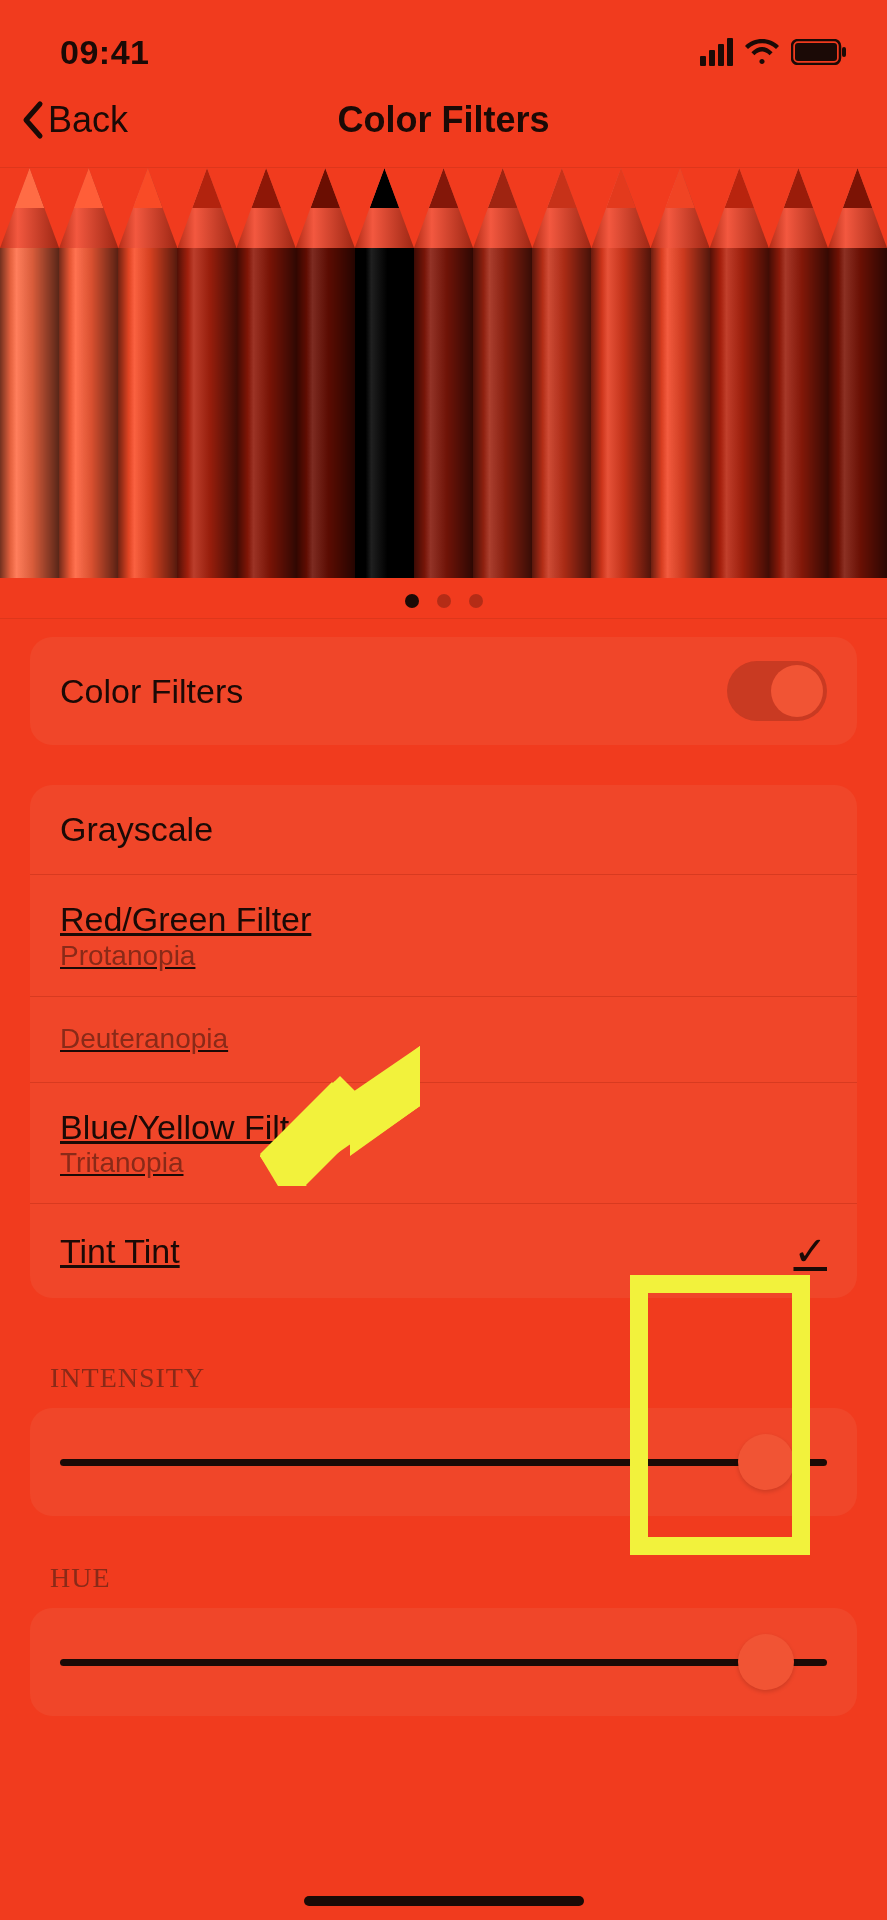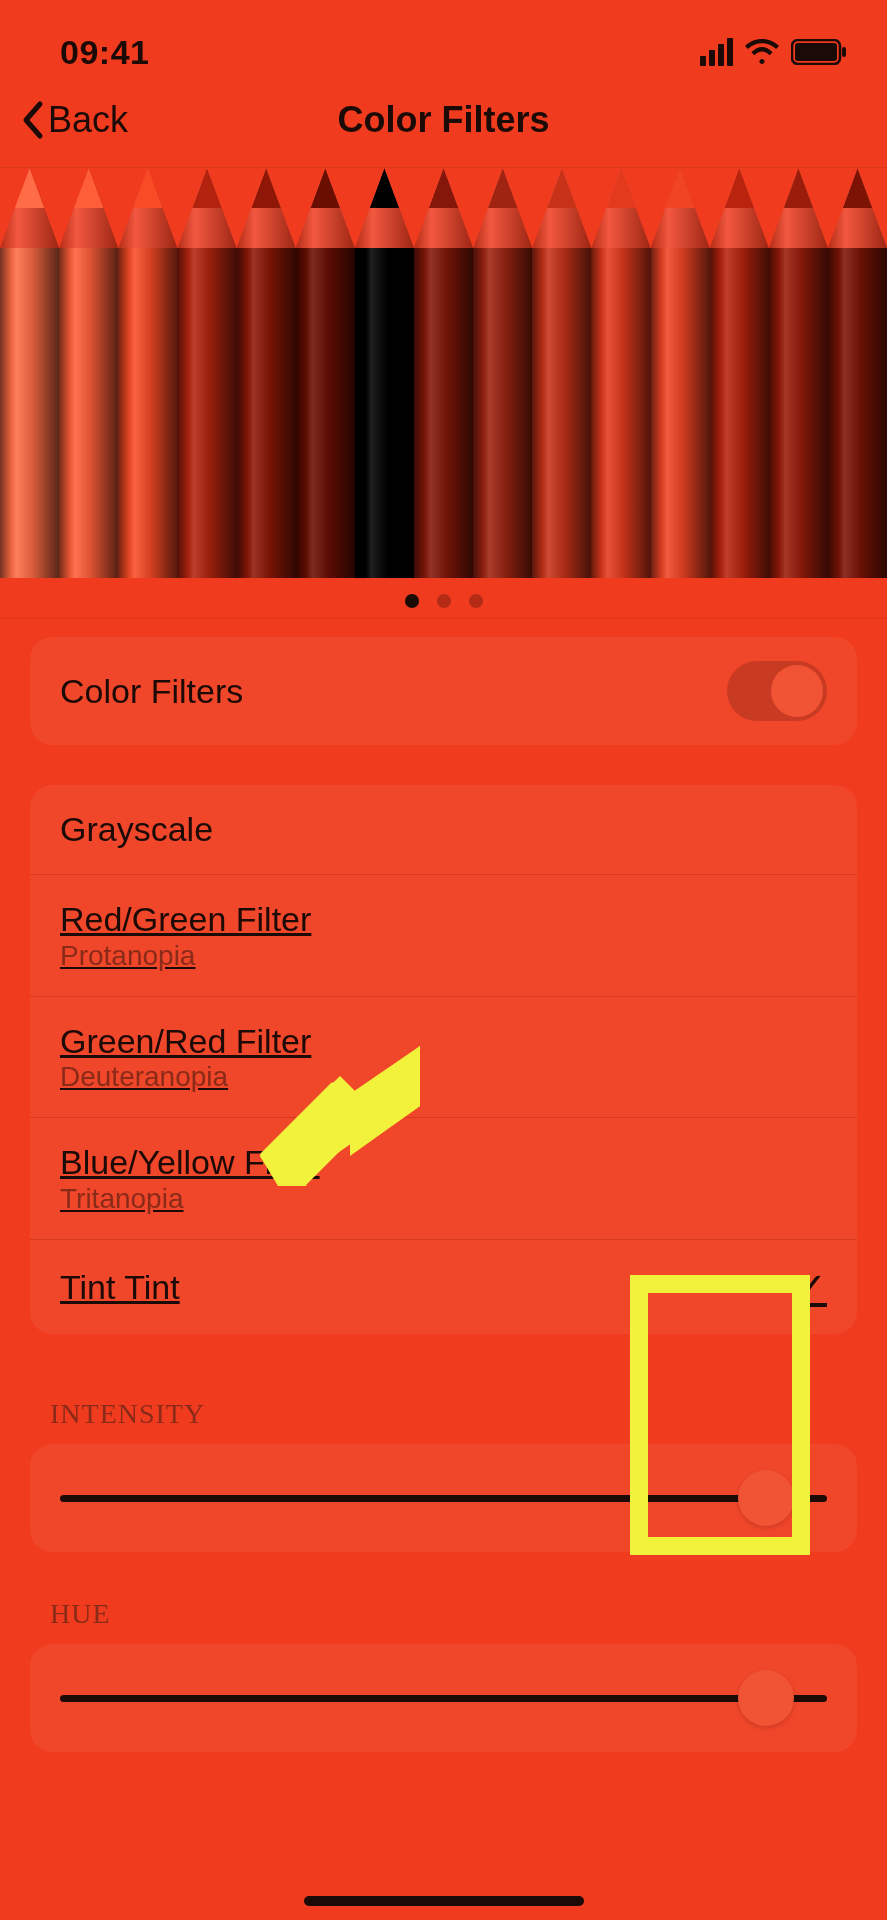--- a/index.html
+++ b/index.html
@@ -246,21 +246,20 @@
         </div>
       </div>
       <div class="row">
         <div>
           <div class="row-label">Red/Green Filter</div>
           <div class="row-sub">Protanopia</div>
         </div>
       </div>
       <div class="row">
         <div>
-          <div class="row-label">Green/Red Filter</div>
           <div class="row-sub">Deuteranopia</div>
         </div>
       </div>
       <div class="row">
         <div>
           <div class="row-label">Blue/Yellow Filter</div>
           <div class="row-sub">Tritanopia</div>
         </div>
       </div>
       <div class="row">

